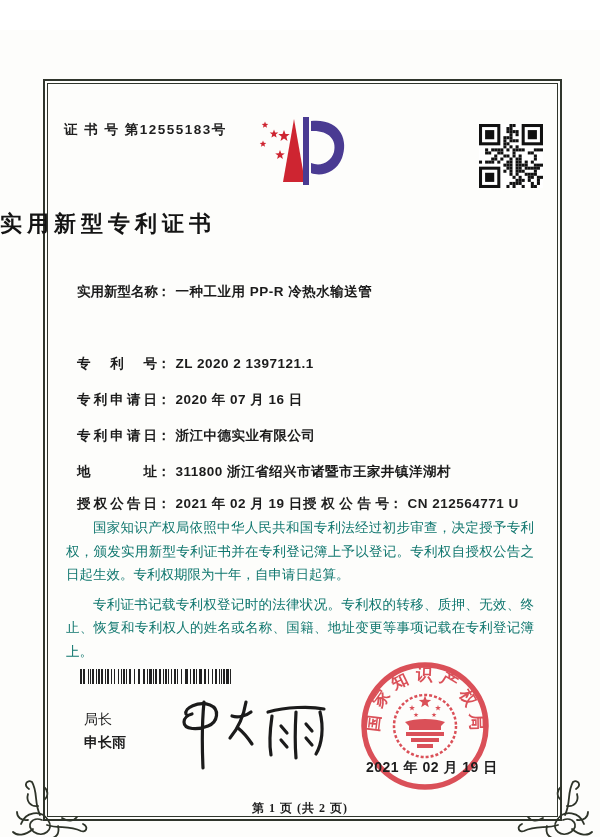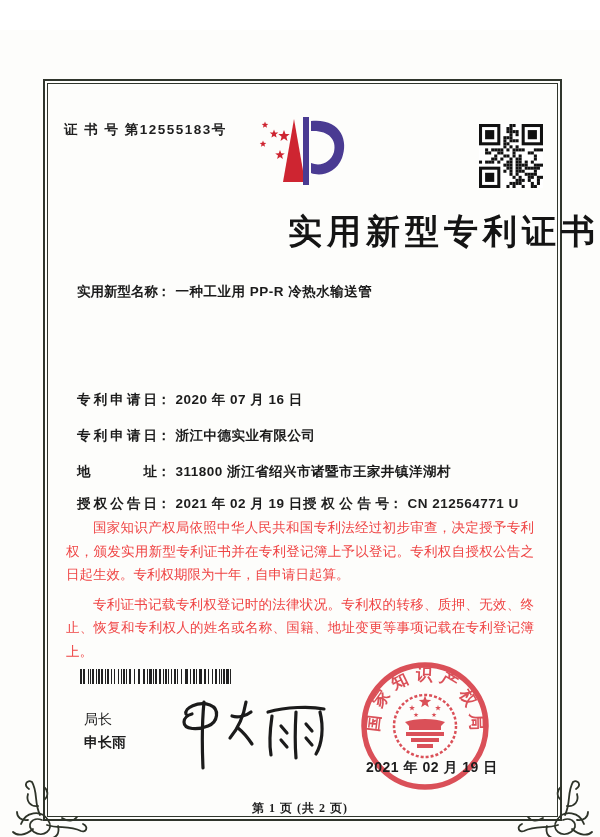--- a/index.html
+++ b/index.html
@@ -10,33 +10,33 @@
   .frame-inner{position:absolute;inset:2px;border:1px solid #30352c;}
   .flourish{position:absolute;width:100px;height:100px;}
   .flourish path{stroke:#2e3429;stroke-width:1.8;fill:none;stroke-linecap:round;}
   .flourish.fl-left{left:-8px;top:740px;}
   .flourish.fl-right{left:513px;top:740px;transform:scaleX(-1);}
   
   .cert-no{position:absolute;left:64px;top:91px;font-size:13.5px;font-weight:bold;letter-spacing:1.5px;
            font-family:"Liberation Sans","DejaVu Sans",sans-serif;}
   .logo{position:absolute;left:248px;top:82px;}
   .qr{position:absolute;left:479px;top:94px;}
-  .title{position:absolute;left:0;top:179px;width:100%;text-align:right;
-         font-size:34px;font-weight:bold;letter-spacing:5px;color:#141414;}
+  .title{position:absolute;left:0;top:179px;width:100%;text-align:left;
+         font-size:22px;font-weight:bold;letter-spacing:5px;color:#141414;}
   
   .frow{position:absolute;left:77px;font-size:13.5px;font-weight:bold;white-space:nowrap;
         font-family:"Liberation Sans","DejaVu Sans",sans-serif;color:#1b1b1b;}
   .flabel{display:inline-block;width:80px;text-align:justify;text-align-last:justify;vertical-align:top;}
   .fvalue{margin-left:5px;letter-spacing:0.5px;}
   .frow2{position:absolute;left:303px;font-size:13.5px;font-weight:bold;white-space:nowrap;
          font-family:"Liberation Sans","DejaVu Sans",sans-serif;}
   .frow2 .flabel{width:86px;}
   
   .paras{position:absolute;left:66px;top:486px;width:468px;font-size:13.5px;line-height:23.5px;
-         text-align:justify;color:#ef4444;}
+         text-align:justify;color:#0f766e;}
   .paras p{margin:0 0 6px 0;text-indent:2em;}
   
   .barcode{position:absolute;left:80px;top:639px;}
   .signer-title{position:absolute;left:84px;top:681px;font-size:14px;font-weight:normal;
                 font-family:"Liberation Sans","DejaVu Sans",sans-serif;}
   .signer-name{position:absolute;left:84px;top:704px;font-size:14px;font-weight:bold;
                font-family:"Liberation Sans","DejaVu Sans",sans-serif;}
   .signature{position:absolute;left:168px;top:658px;}
   .signature path{stroke:#1b1b1b;stroke-width:3.2;fill:none;stroke-linecap:round;stroke-linejoin:round;}
   .seal{position:absolute;left:357px;top:628px;opacity:0.93;}
@@ -221,20 +221,23 @@
       <rect x="60" y="24" width="3" height="3" fill="#111"></rect>
       <rect x="60" y="39" width="3" height="3" fill="#111"></rect>
       <rect x="60" y="51" width="3" height="3" fill="#111"></rect>
     </svg>
 
   <div class="title">实用新型专利证书</div>
 
   <div class="frow" style="top:253px">
     <span class="flabel">实用新型名称</span><span>：</span><span class="fvalue">一种工业用 PP-R 冷热水输送管</span>
   </div>
+  <div class="frow" style="top:325px">
+    <span class="flabel">专利号</span><span>：</span><span class="fvalue">ZL 2020 2 1397121.1</span>
+  </div>
   <div class="frow" style="top:361px">
     <span class="flabel">专利申请日</span><span>：</span><span class="fvalue">2020 年 07 月 16 日</span>
   </div>
   <div class="frow" style="top:397px">
     <span class="flabel">专利申请日</span><span>：</span><span class="fvalue">浙江中德实业有限公司</span>
   </div>
   <div class="frow" style="top:433px">
     <span class="flabel">地址</span><span>：</span><span class="fvalue">311800 浙江省绍兴市诸暨市王家井镇洋湖村</span>
   </div>
   <div class="frow" style="top:465px">

